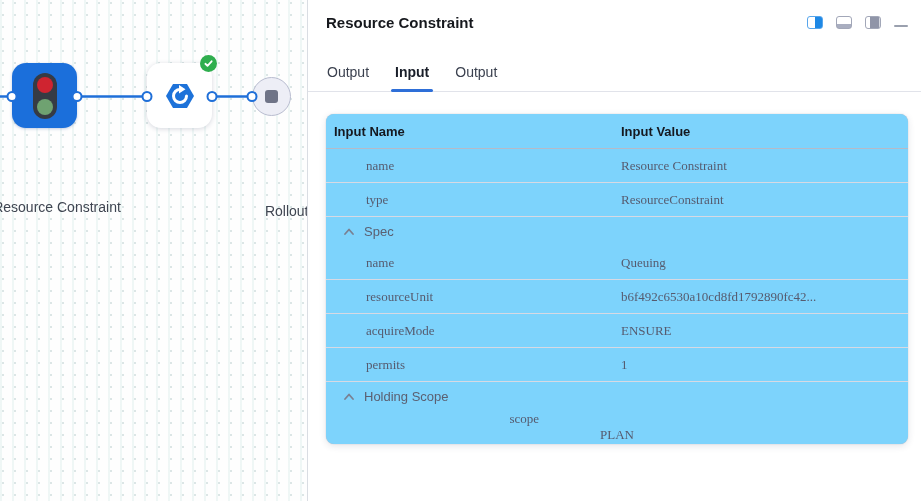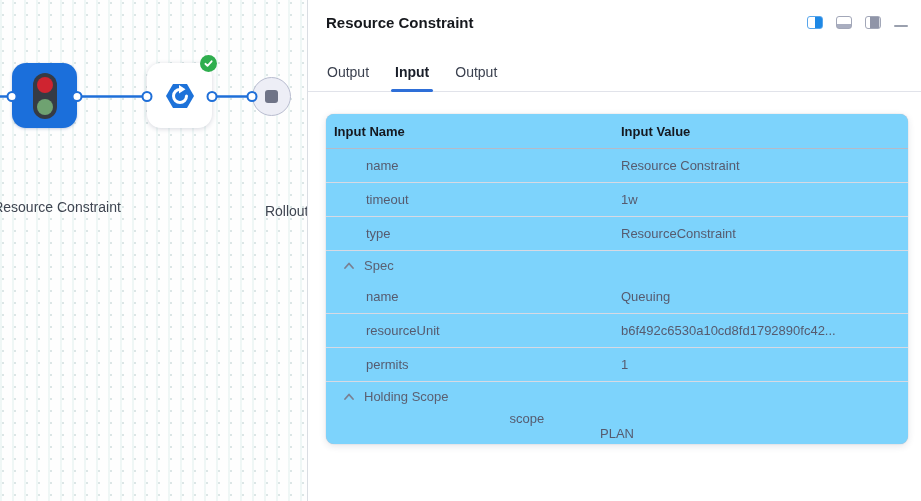--- a/index.html
+++ b/index.html
@@ -49,21 +49,21 @@
   .tab.active::after{content:"";position:absolute;left:-4px;right:-4px;bottom:-1px;height:3px;background:#2e6fd8;border-radius:2px;}
   .panel-body{padding:22px 13px 0 18px;}
   .card{background:#7dd3fc;border-radius:8px;overflow:hidden;
     box-shadow:0 0 1px rgba(40,45,80,.35),0 2px 7px rgba(40,45,80,.13);}
   .thead{display:flex;align-items:center;height:34px;border-bottom:1px solid #b6bac7;
     font-size:13px;font-weight:bold;color:#15181f;}
   .col-name{width:295px;box-sizing:border-box;display:flex;align-items:center;}
   .thead .col-name{padding-left:8px;}
   .col-value{flex:1;overflow:hidden;white-space:nowrap;}
   .row{display:flex;align-items:center;font-size:13px;color:#565b6f;}
-  .row.field{height:33px;border-bottom:1px solid #d7d9e3;}
+  .row.field{height:33px;border-bottom:1px solid #d7d9e3;font-family:Liberation Serif, serif;}
   .row.section{height:29px;}
   .rows-container .row:last-child{border-bottom:none;flex-direction:column;}
   .field-label{padding-left:40px;}
   .chev{width:12px;height:12px;margin-left:17px;margin-right:9px;cursor:pointer;}
   .sec-label{color:#5b6072;}
 </style>
 </head>
 <body>
 
 <div class="app">
@@ -136,26 +136,20 @@
         </div>
         <div class="rows-container">
             <div class="row field">
               <div class="col-name">
                 <span class="field-label">name</span>
               </div>
               <div class="col-value">Resource Constraint</div>
             </div>
             <div class="row field">
               <div class="col-name">
-                <span class="field-label">timeout</span>
-              </div>
-              <div class="col-value">1w</div>
-            </div>
-            <div class="row field">
-              <div class="col-name">
                 <span class="field-label">type</span>
               </div>
               <div class="col-value">ResourceConstraint</div>
             </div>
             <div class="row section">
               <div class="col-name">
                 <svg viewBox="0 0 12 12" class="chev">
                   <polyline points="2,8 6,3.5 10,8" fill="none" stroke="#7a8092" stroke-width="1.8" stroke-linecap="round" stroke-linejoin="round"></polyline>
                 </svg>
                 <span class="sec-label">Spec</span>
@@ -169,20 +163,26 @@
               <div class="col-value">Queuing</div>
             </div>
             <div class="row field">
               <div class="col-name">
                 <span class="field-label">resourceUnit</span>
               </div>
               <div class="col-value">b6f492c6530a10cd8fd1792890fc42...</div>
             </div>
             <div class="row field">
               <div class="col-name">
+                <span class="field-label">acquireMode</span>
+              </div>
+              <div class="col-value">ENSURE</div>
+            </div>
+            <div class="row field">
+              <div class="col-name">
                 <span class="field-label">permits</span>
               </div>
               <div class="col-value">1</div>
             </div>
             <div class="row section">
               <div class="col-name">
                 <svg viewBox="0 0 12 12" class="chev">
                   <polyline points="2,8 6,3.5 10,8" fill="none" stroke="#7a8092" stroke-width="1.8" stroke-linecap="round" stroke-linejoin="round"></polyline>
                 </svg>
                 <span class="sec-label">Holding Scope</span>

